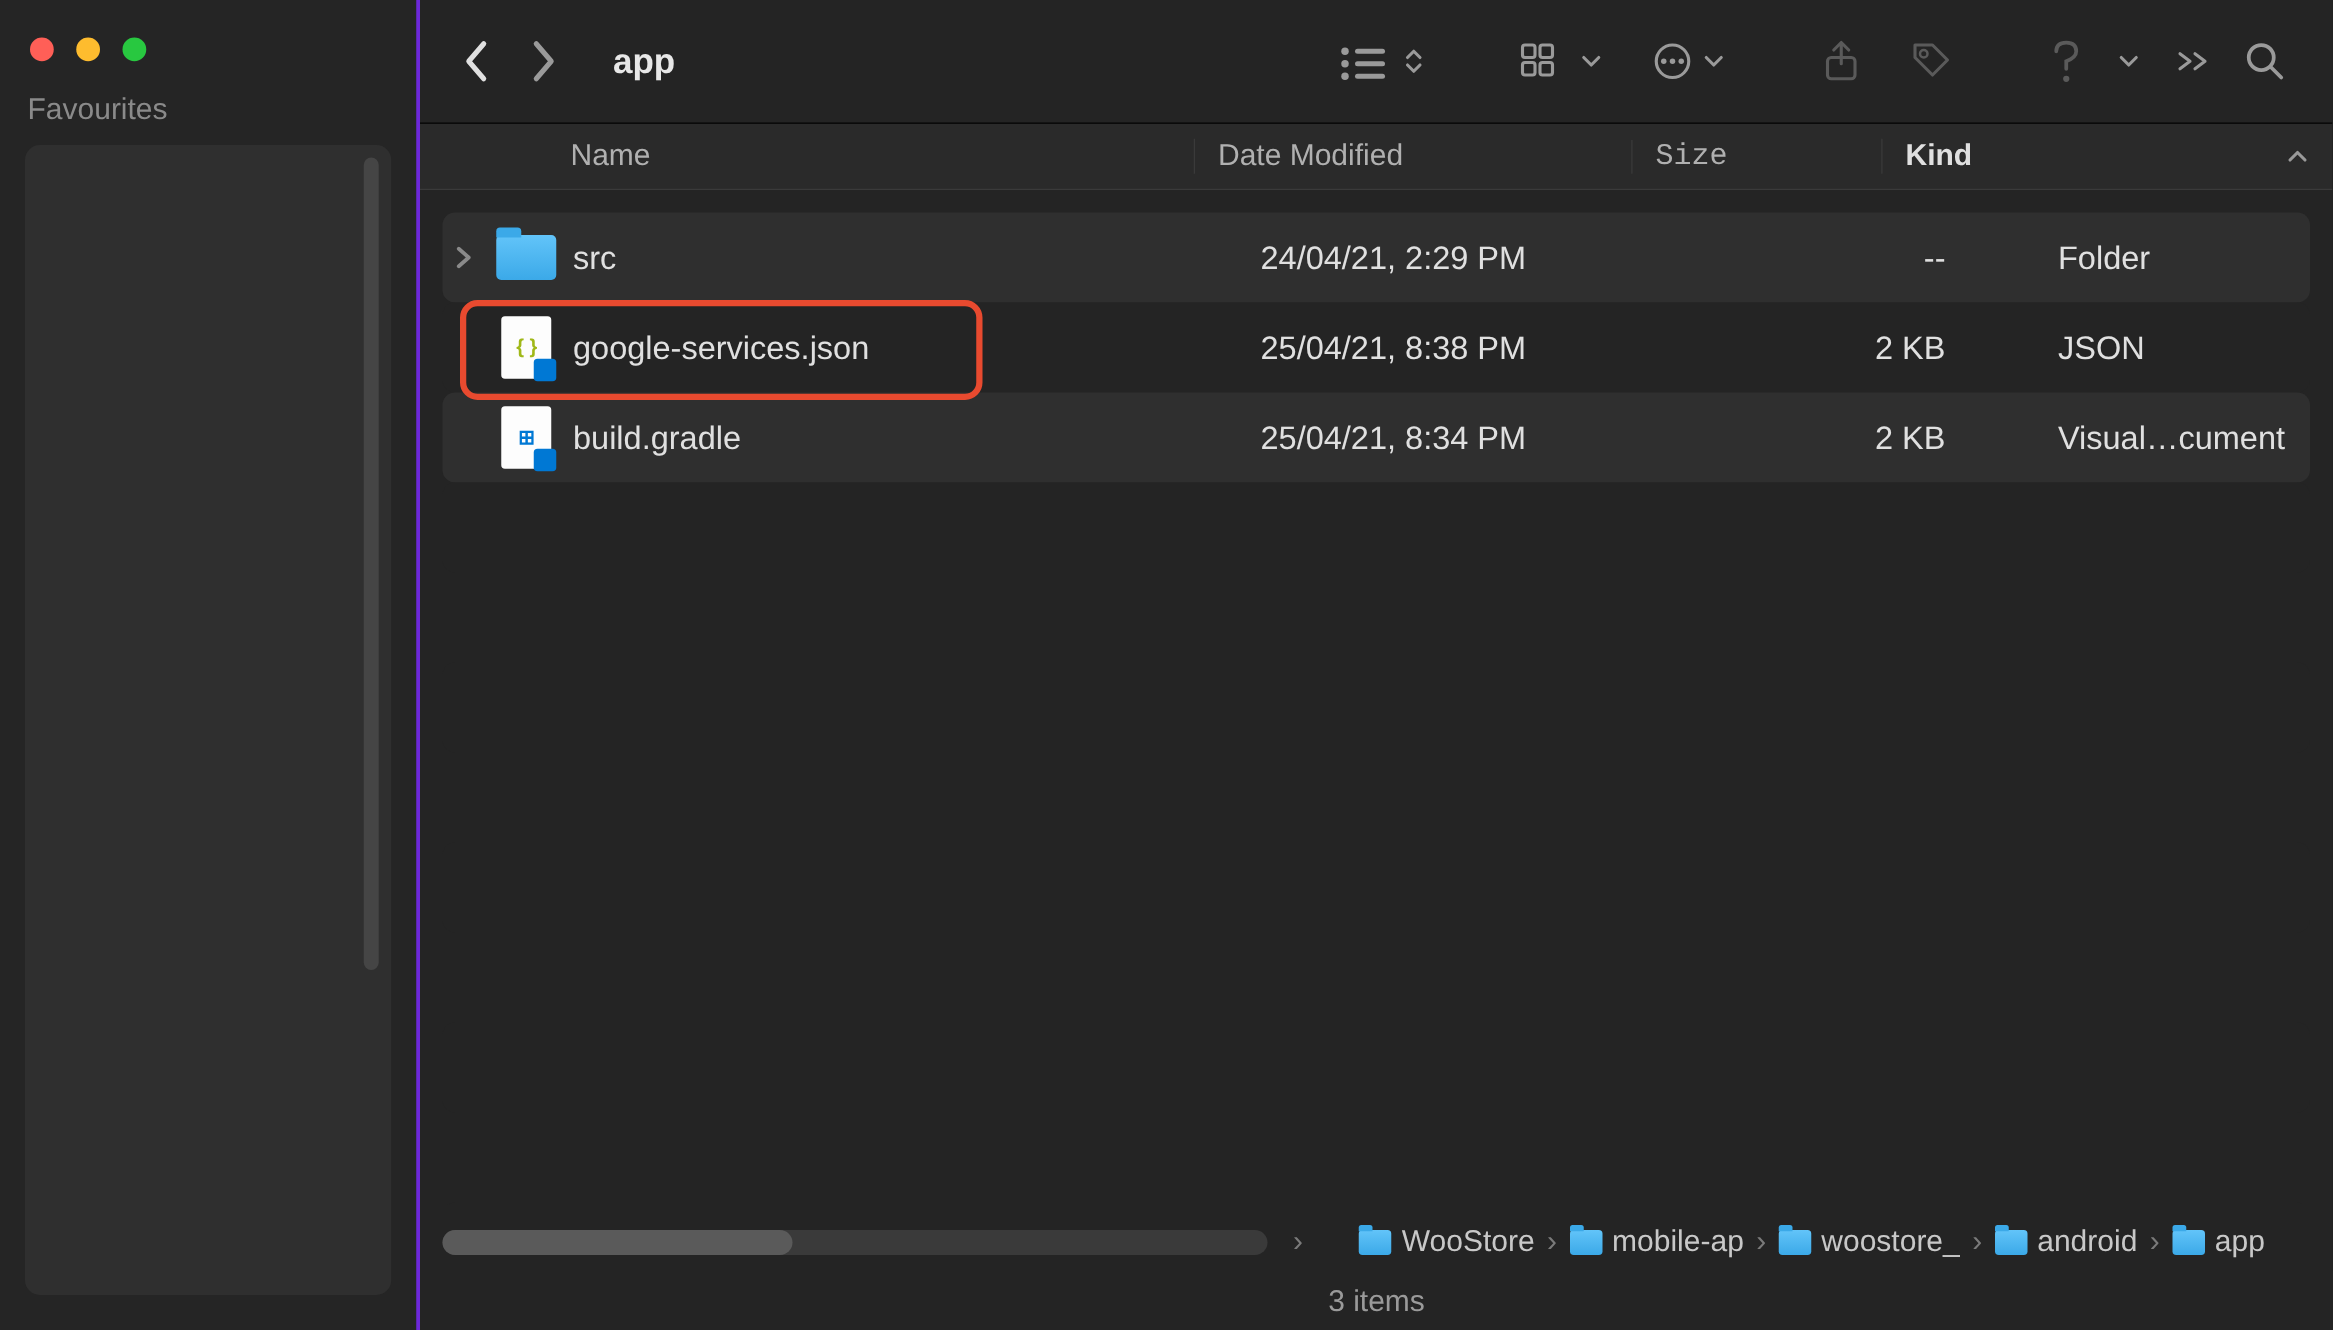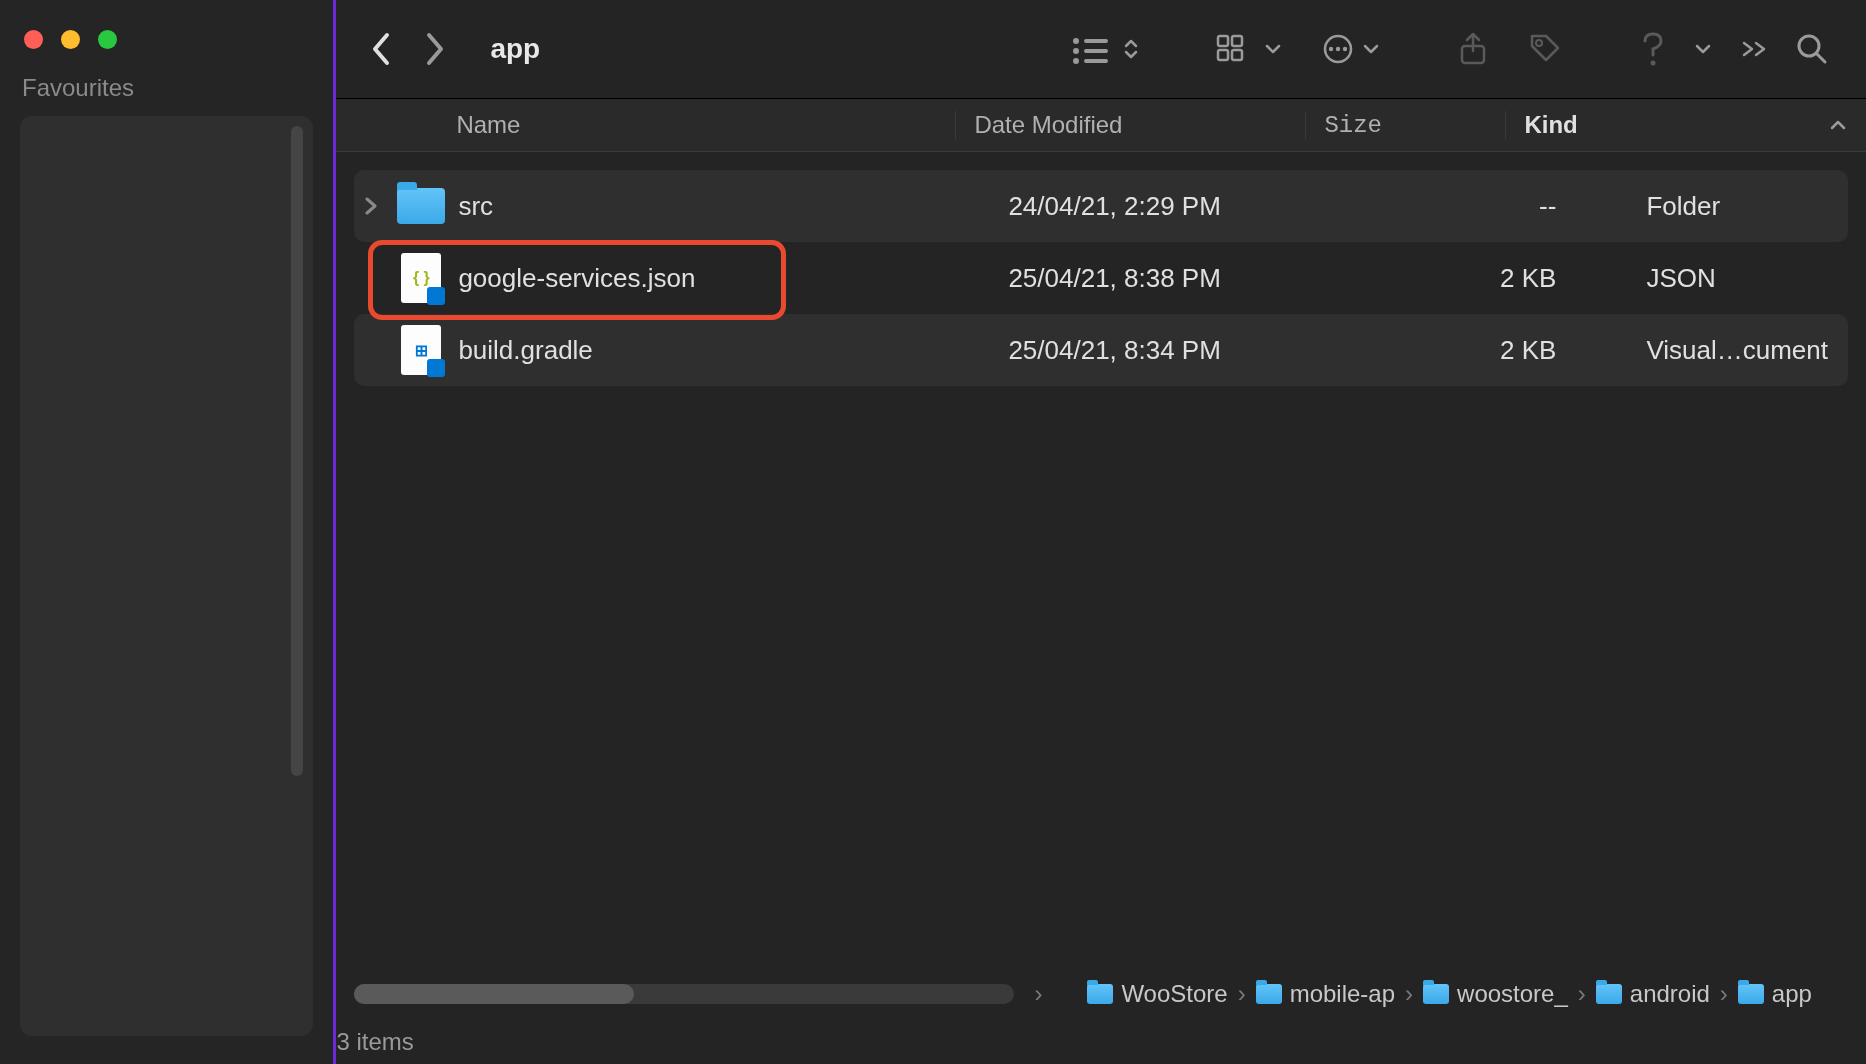--- a/index.html
+++ b/index.html
@@ -262,20 +262,21 @@
   .path-folder-icon::before {
     content: "";
     position: absolute;
     top: -4px; left: 0;
     width: 11px; height: 5px;
     background: #3ba9e8;
     border-radius: 2px 2px 0 0;
   }
   .path-sep { color: #7a7a7a; margin: 0 2px; }
   .status-line {
+    text-align: center;
     font-size: 24px;
     color: #9a9a9a;
     height: 40px;
     padding-top: 4px;
     overflow: hidden;
   }
   svg { display: block; }
 </style>
 </head>
 <body>

